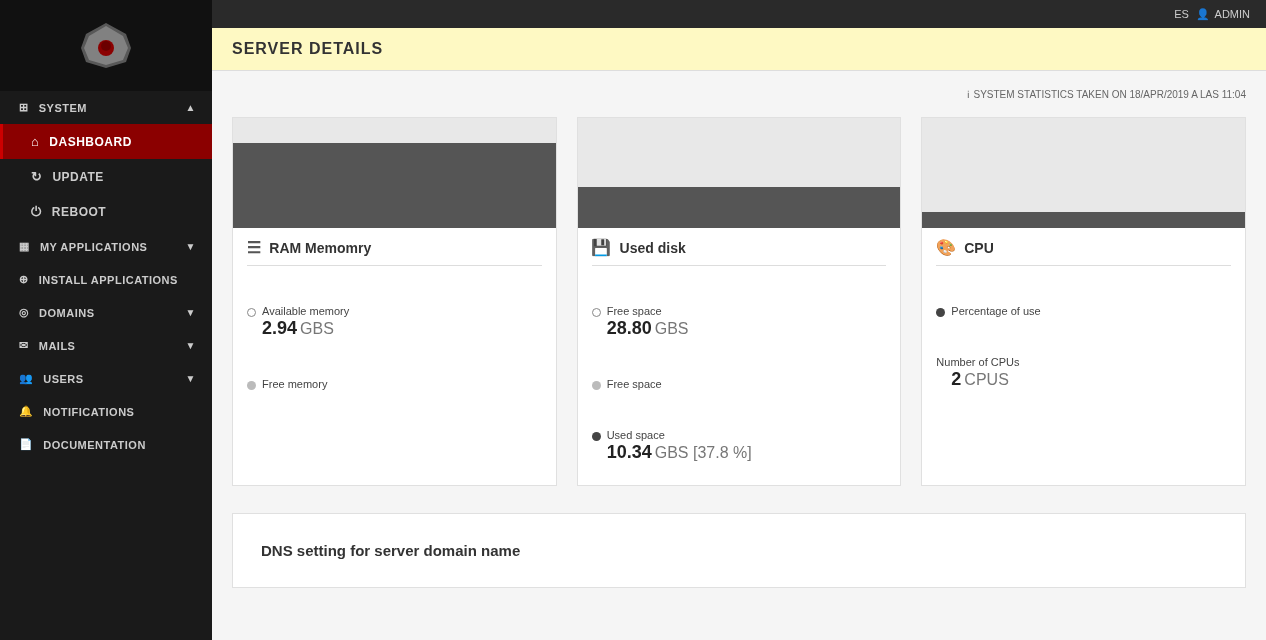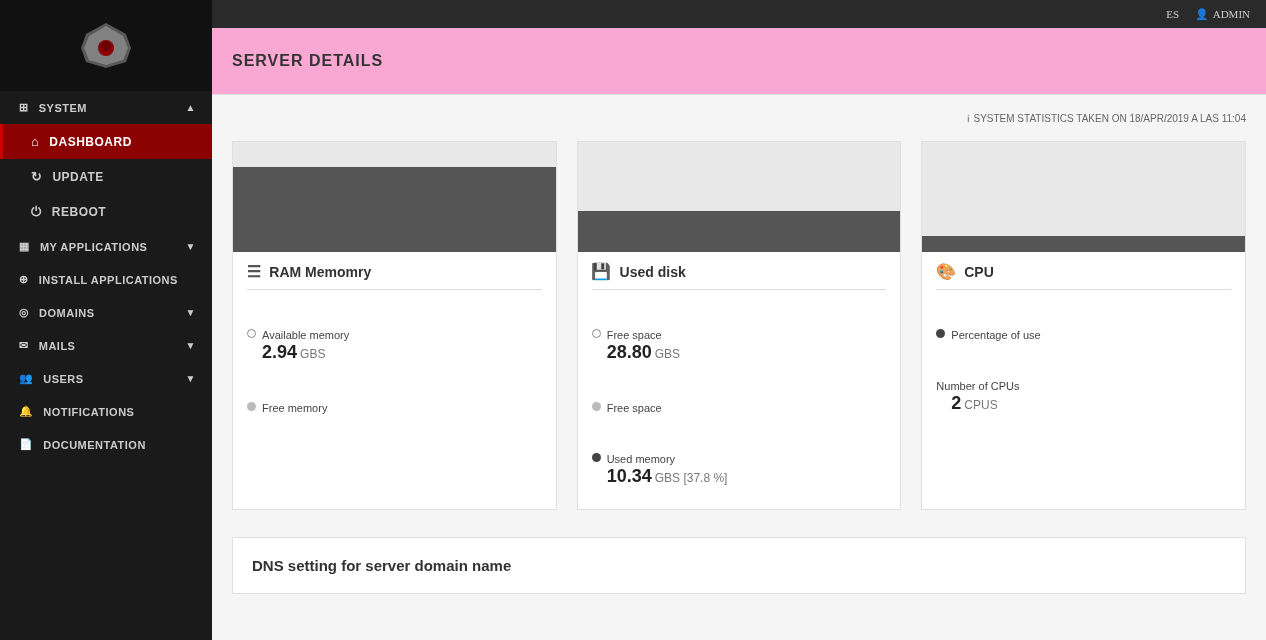--- a/index.html
+++ b/index.html
@@ -66,29 +66,28 @@
     }
     .topbar {
       background: #2a2a2a;
       color: #ccc;
       display: flex;
       justify-content: flex-end;
       align-items: center;
       padding: 0 16px;
       height: 28px;
       font-size: 11px;
-      gap: 16px;
-      font-family: Liberation Serif, serif;
+      gap: 8px;
     }
     .topbar-lang { color: #ccc; }
     .topbar-user { display: flex; align-items: center; gap: 4px; color: #ccc; }
 
     .page-header {
-      background: #f9a8d4;
-      padding: 24px 20px;
+      background: #fef9c3;
+      padding: 12px 20px;
       border-bottom: 1px solid #ddd;
     }
     .page-title {
       font-size: 16px;
       font-weight: bold;
       color: #333;
       letter-spacing: 1px;
     }
 
     .content {
@@ -150,21 +149,21 @@
       padding-bottom: 8px;
       margin-bottom: 10px;
     }
     .card-title-icon { color: #555; font-size: 16px; }
 
     .stat-row {
       margin-bottom: 8px;
     }
     .stat-label {
       display: flex;
-      align-items: flex-start;
+      align-items: flex-end;
       gap: 6px;
       font-size: 11px;
       color: #444;
       margin-bottom: 1px;
       margin-top: 39px;
     }
     .stat-dot {
       width: 9px;
       height: 9px;
       border-radius: 50%;
@@ -174,30 +173,30 @@
     .dot-light { background: #bbb; }
     .dot-dark { background: #444; }
 
     .stat-value {
       font-size: 18px;
       font-weight: bold;
       color: #222;
       padding-left: 15px;
     }
     .stat-unit {
-      font-size: 12px;
+      font-size: 16px;
       color: #777;
       font-weight: normal;
       margin-left: 3px;
     }
 
     .dns-section {
       background: #fff;
       border: 1px solid #e0e0e0;
-      padding: 19px;
+      padding: 28px;
       margin-top: 27px;
     }
     .dns-title {
       font-size: 15px;
       font-weight: bold;
       color: #333;
     }
 
     
     .logo-svg { width: 80px; height: 55px; }
@@ -344,21 +343,21 @@
           </div>
           <div class="stat-row">
             <div class="stat-label">
               <span class="stat-dot dot-light"></span>
               <span>Free space</span>
             </div>
           </div>
           <div class="stat-row">
             <div class="stat-label">
               <span class="stat-dot dot-dark"></span>
-              <span>Used memory</span>
+              <span>Used space</span>
             </div>
             <div class="stat-value">
               <span>10.34</span><span class="stat-unit">GBS [37.8 %]</span>
             </div>
           </div>
         </div>
       </div>
 
       <div class="stat-card">
         <div class="bar-chart">

